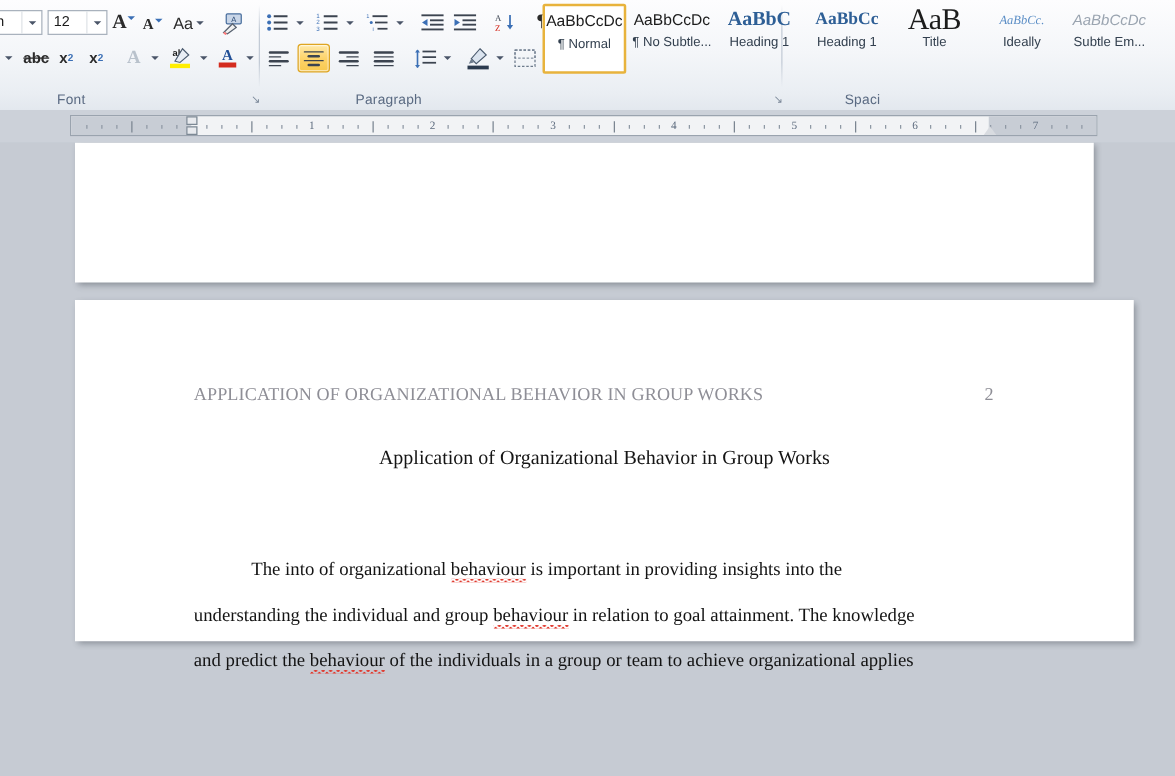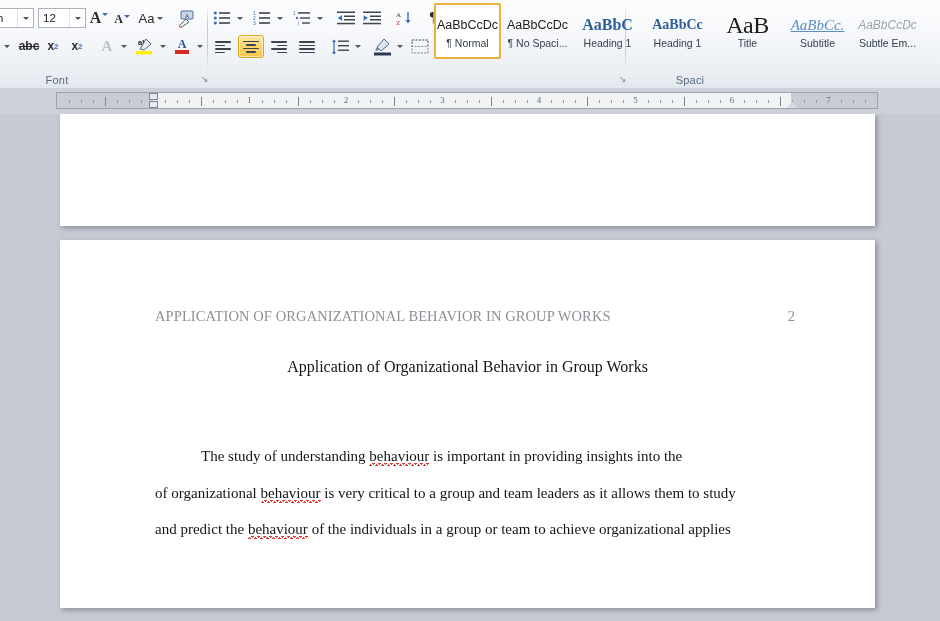--- a/index.html
+++ b/index.html
@@ -53,36 +53,36 @@
     position:absolute;background:#fff;border:1px solid #a9b2bd;box-sizing:border-box;
     display:flex;align-items:center;
   }
   .combo .txt{font-size:11.5px;color:#1b1b1b;padding-left:4px;flex:1;white-space:nowrap;overflow:hidden;}
   .combo .cbtn{width:15px;height:100%;display:flex;align-items:center;justify-content:center;border-left:1px solid #dfe3e8;}
   .bars span{display:block;background:#3c4450;height:1.5px;margin:2px 0;border-radius:1px;}
 
   
   .styleitem{
     position:absolute;top:3px;width:67px;height:56px;box-sizing:border-box;
-    display:flex;flex-direction:column;align-items:center;justify-content:center;
+    display:flex;flex-direction:column;align-items:center;justify-content:flex-start;
     background:transparent;border:1px solid transparent;
   }
   .styleitem.sel{
     background:#ffffff;border:2px solid #e8b33c;border-radius:2px;
     box-shadow:inset 0 0 0 1px #fff;
   }
   .styleitem .sample{height:24px;display:flex;align-items:center;justify-content:center;
     white-space:nowrap;overflow:hidden;width:100%;}
   .styleitem .sname{font-size:10.5px;color:#33404f;white-space:nowrap;overflow:hidden;
     text-overflow:clip;max-width:65px;text-align:center;}
   .sp-normal{font-size:12.5px;color:#1c1c1c;font-family:"Liberation Sans",sans-serif;}
   .sp-h1{font-size:16px;font-weight:bold;color:#2e5f96;font-family:"Liberation Serif",serif;}
   .sp-h2{font-size:14px;font-weight:bold;color:#2e5f96;font-family:"Liberation Serif",serif;}
   .sp-title{font-size:24px;color:#1c1c1c;font-family:"Liberation Serif",serif;letter-spacing:-.5px;}
-  .sp-sub{font-size:15px;color:#5b8ec6;font-style:italic;font-family:"Liberation Serif",serif;text-decoration:underline;}
+  .sp-sub{font-size:10px;color:#5b8ec6;font-style:italic;font-family:"Liberation Serif",serif;}
   .sp-subem{font-size:12px;color:#9aa4b0;font-style:italic;font-family:"Liberation Sans",sans-serif;}
 
   
   .rulerwrap{position:absolute;left:0;top:88px;width:940px;height:26px;background:#ccd1d9;}
   .ruler{
     position:absolute;left:56px;top:4px;width:822px;height:17px;
     background:#f2f3f5;border:1px solid #9aa3ae;box-sizing:border-box;
   }
   .ruler .margin{position:absolute;top:0;bottom:0;background:#c8cdd5;}
   .tick{position:absolute;top:7px;width:1px;height:3px;background:#8e98a4;}
@@ -97,21 +97,21 @@
     border-right:5px solid transparent;border-bottom:7px solid #d8dbe0;}
   .indentRt::after{content:"";position:absolute;left:-5px;top:0;width:0;height:0;}
 
   
   .canvas{position:absolute;left:0;top:114px;width:940px;height:507px;background:#c6cbd3;overflow:hidden;}
   .page{
     position:absolute;left:60px;width:815px;background:#ffffff;
     box-shadow:2px 2px 5px rgba(60,66,76,.45);
   }
   .page1{top:0px;height:112px;}
-  .page2{top:126px;height:368px;}
+  .page2{top:126px;height:273px;padding-left:32px;}
 
   .pg-header{
     position:absolute;left:95px;top:68px;width:640px;
     display:flex;justify-content:space-between;align-items:baseline;
     font-family:"Liberation Serif",serif;font-size:14.5px;color:#8e8e96;
     letter-spacing:.1px;
   }
   .pg-title{
     position:absolute;left:0;top:118px;width:100%;text-align:center;
     font-family:"Liberation Serif",serif;font-size:16px;color:#151515;
@@ -370,49 +370,50 @@
       <div class="rb" style="left:202px;top:36px;width:24px;height:22px;">
         <svg width="18" height="16" viewBox="0 0 18 16" aria-hidden="true">
           <rect x="1" y="1" width="16" height="13" fill="none" stroke="#6d7b8c" stroke-width="1" stroke-dasharray="2 1.4"></rect>
           <rect x="1" y="1" width="16" height="6.5" fill="none" stroke="#6d7b8c" stroke-width=".8" stroke-dasharray="2 1.4"></rect>
         </svg>
       </div>
       <div class="rb" style="left:226px;top:36px;width:12px;height:20px;">
           <i class="caret"></i>
         </div>
 
+      <div class="glabel" style="left:-10px;width:230px;">Paragraph</div>
       <div class="dlg" style="right:-212px;">↘</div>
       <div class="sep" style="right:-210px;"></div>
     </div>
 
     <div class="grp" style="left:430px;width:510px;">
       <div id="styles-gallery">
           <div class="styleitem sel" style="left: 4px;">
             <div class="sample sp-normal">AaBbCcDc</div>
             <div class="sname">¶ Normal</div>
           </div>
           <div class="styleitem" style="left: 74px;">
             <div class="sample sp-normal">AaBbCcDc</div>
-            <div class="sname">¶ No Spaci...</div>
+            <div class="sname">¶ No Subtle...</div>
           </div>
           <div class="styleitem" style="left: 144px;">
             <div class="sample sp-h1">AaBbC</div>
             <div class="sname">Heading 1</div>
           </div>
           <div class="styleitem" style="left: 214px;">
             <div class="sample sp-h2">AaBbCc</div>
             <div class="sname">Heading 1</div>
           </div>
           <div class="styleitem" style="left: 284px;">
             <div class="sample sp-title">AaB</div>
             <div class="sname">Title</div>
           </div>
           <div class="styleitem" style="left: 354px;">
             <div class="sample sp-sub">AaBbCc.</div>
-            <div class="sname">Subtitle</div>
+            <div class="sname">Ideally</div>
           </div>
           <div class="styleitem" style="left: 424px;">
             <div class="sample sp-subem">AaBbCcDc</div>
             <div class="sname">Subtle Em...</div>
           </div>
         </div>
       <div class="glabel" style="left:200px;width:120px;">Spaci</div>
     </div>
 
   </div>
@@ -503,21 +504,21 @@
 
       <div class="pg-header">
         <span>APPLICATION OF ORGANIZATIONAL BEHAVIOR IN GROUP WORKS</span>
         <span>2</span>
       </div>
 
       <div class="pg-title">Application of Organizational Behavior in Group Works</div>
 
 
       <div class="body-block" id="body-paragraph">
-          <div class="bline ind"><span>The study of understanding </span><span class="sp">behaviour</span><span> is important in providing insights into the</span></div>
-          <div class="bline"><span>of organizational </span><span class="sp">behaviour</span><span> is very critical to a group and team leaders as it allows them to study</span></div>
+          <div class="bline ind"><span>The into of organizational </span><span class="sp">behaviour</span><span> is important in providing insights into the</span></div>
+          <div class="bline"><span>understanding the individual and group </span><span class="sp">behaviour</span><span> in relation to goal attainment. The knowledge</span></div>
           <div class="bline"><span>and predict the </span><span class="sp">behaviour</span><span> of the individuals in a group or team to achieve organizational applies</span></div>
         </div>
 
     </div>
   </div>
 
 </div>
 
 </body></html>

